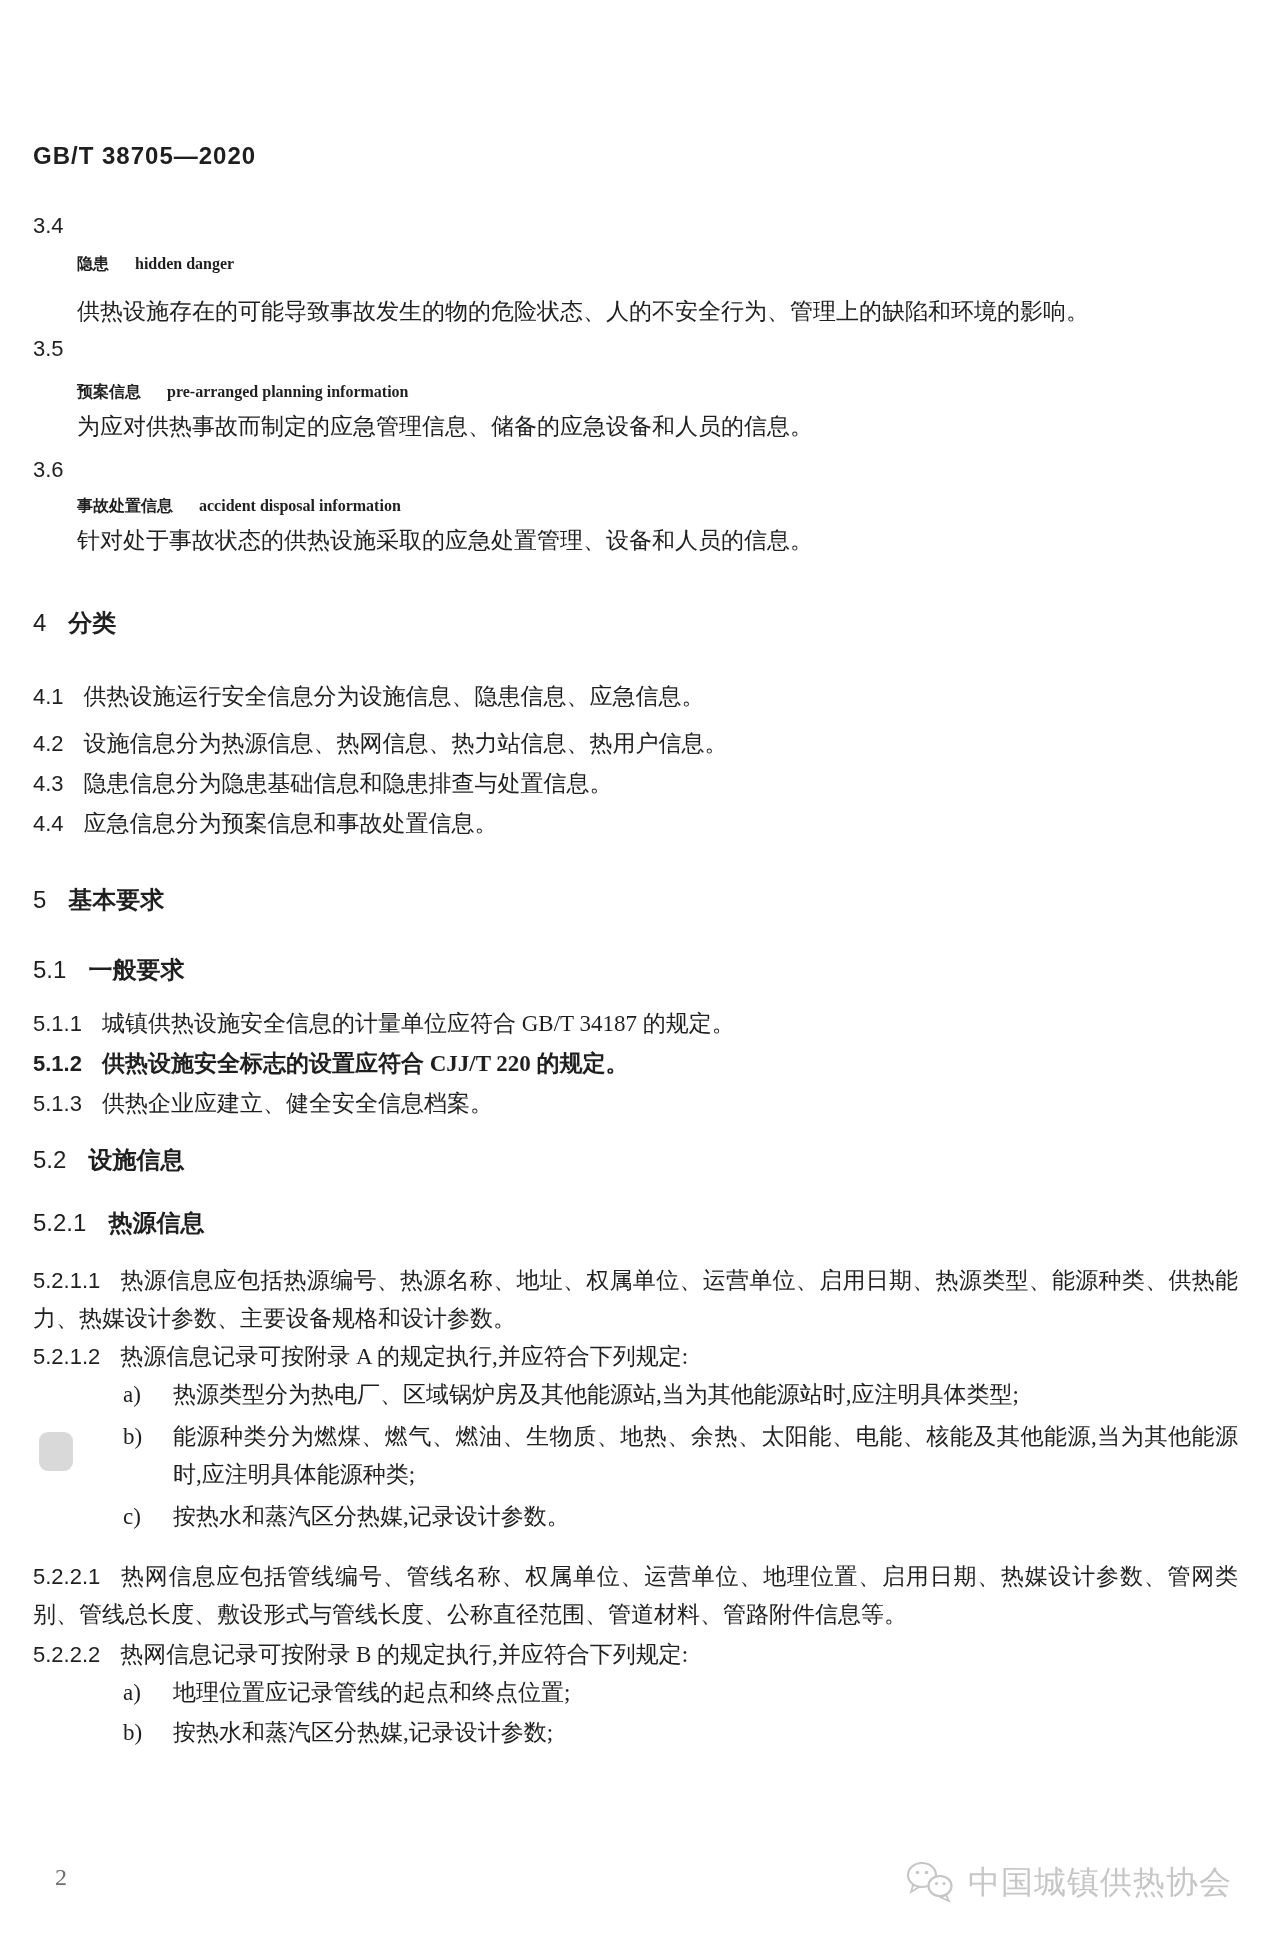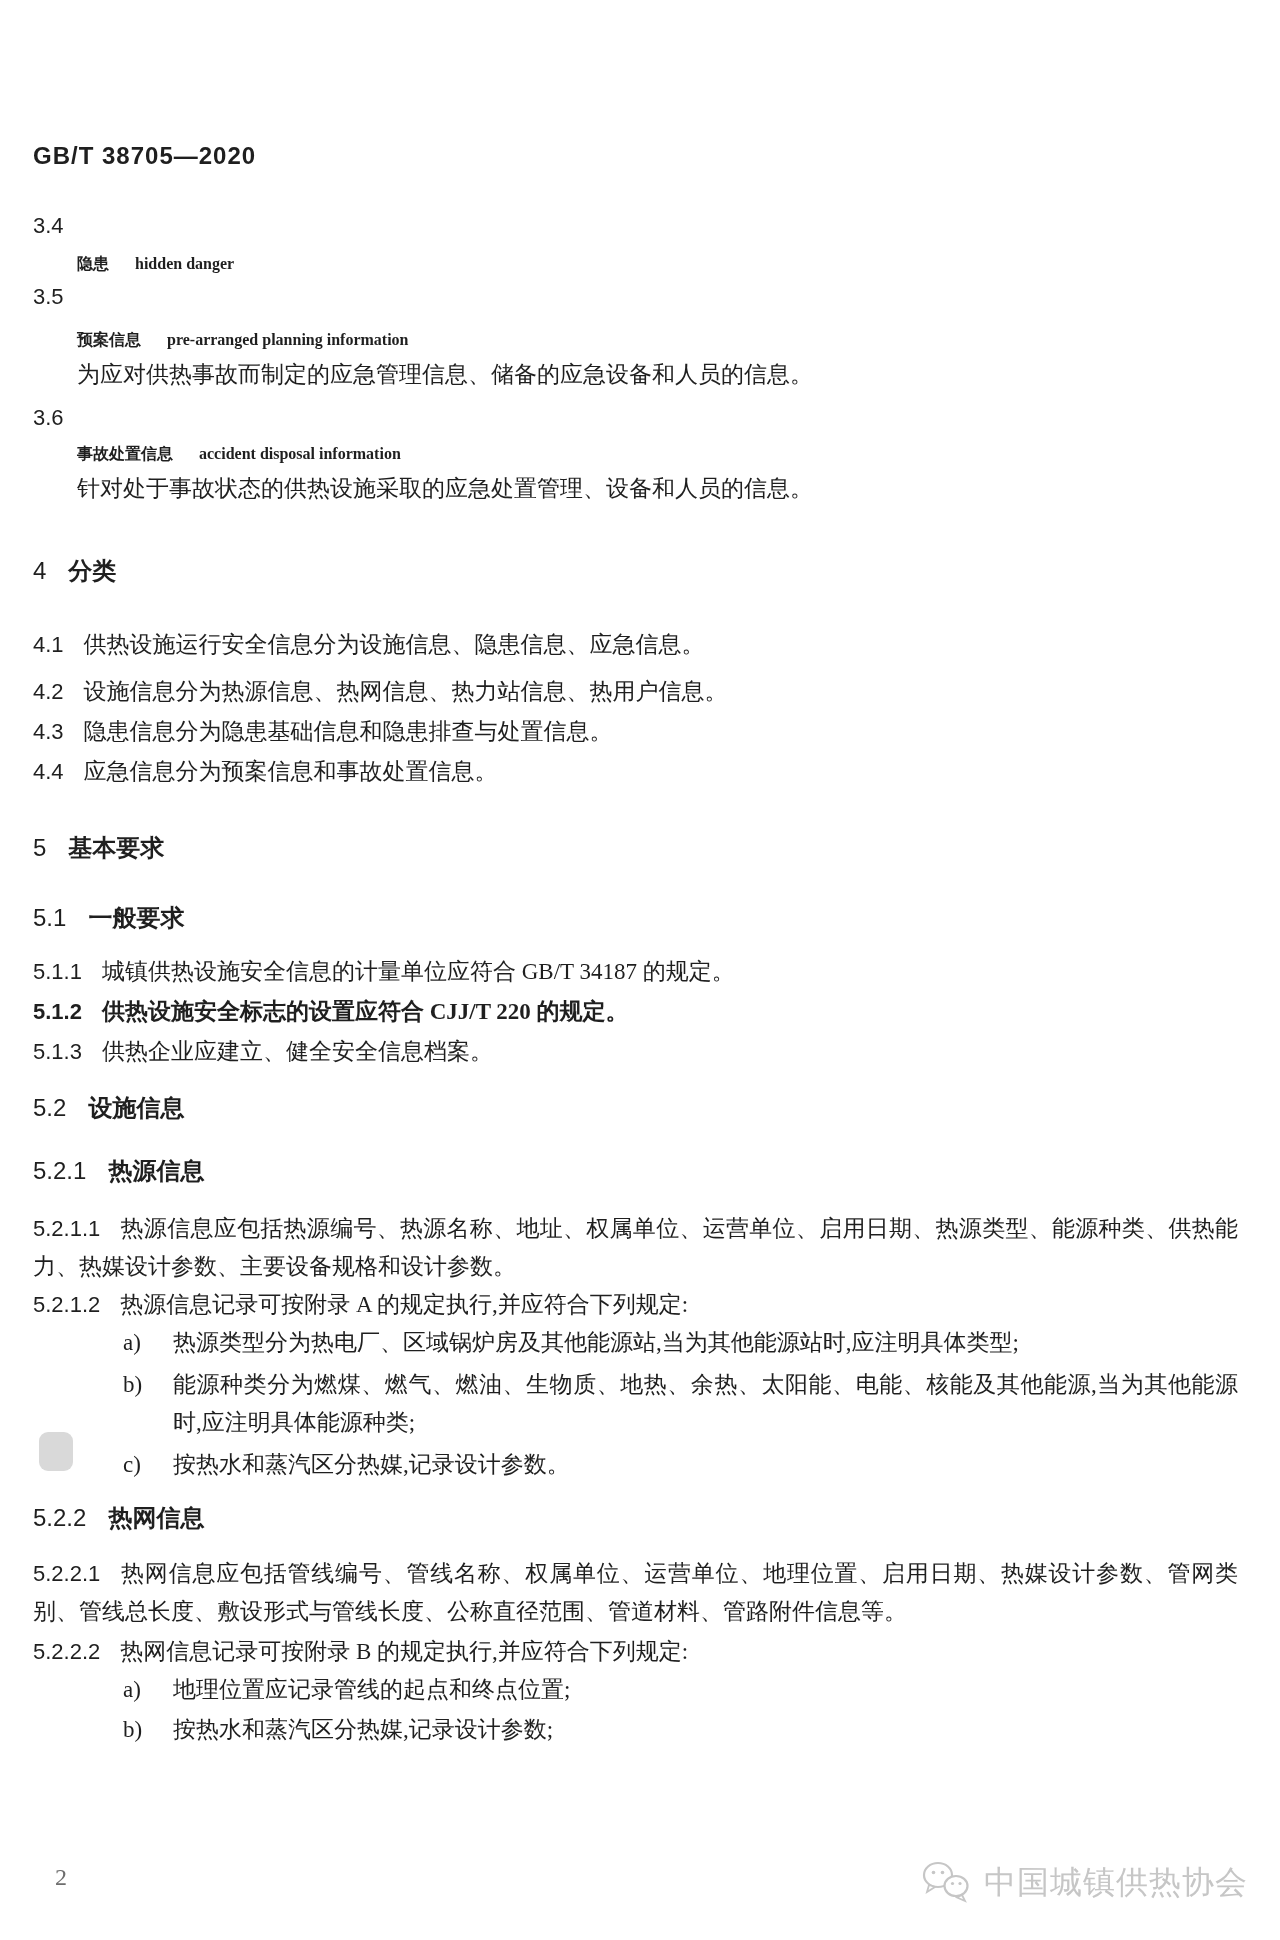--- a/index.html
+++ b/index.html
@@ -74,41 +74,42 @@
   .blob{
     position:absolute;left:39px;top:1432px;
     width:34px;height:39px;
     background:#d9d9d9;border-radius:9px;
   }
   .page-number{
     position:absolute;left:55px;top:1862px;
     font-size:24px;line-height:30px;color:#6e6e6e;
   }
   .watermark{
-    position:absolute;right:32px;top:1858px;
+    position:absolute;right:48px;top:1858px;
     display:flex;align-items:center;
     color:#c6c6c6;
     font-size:32px;line-height:48px;
     letter-spacing:1px;
     text-shadow:1px 1px 0 #ffffff;
     white-space:nowrap;
   }
   .watermark .wm-icon{margin-right:12px;display:inline-flex;}
 </style>
 </head>
 <body>
 
 <div class="page">
 
   <div class="doc-number">GB/T 38705—2020</div>
 
   <div class="term-num" style="margin-top:43px;">3.4</div>
   <div class="term-line" style="margin-top:10px;">
     <span>隐患</span><span class="term-en">hidden danger</span>
   </div>
+  <p class="term-def" style="margin-top:13px;">供热设施存在的可能导致事故发生的物的危险状态、人的不安全行为、管理上的缺陷和环境的影响。</p>
 
   <div class="term-num" style="margin-top:5px;">3.5</div>
   <div class="term-line" style="margin-top:15px;">
     <span>预案信息</span><span class="term-en">pre-arranged planning information</span>
   </div>
   <p class="term-def" style="margin-top:0;">为应对供热事故而制定的应急管理信息、储备的应急设备和人员的信息。</p>
 
   <div class="term-num" style="margin-top:11px;">3.6</div>
   <div class="term-line" style="margin-top:8px;">
     <span>事故处置信息</span><span class="term-en">accident disposal information</span>
@@ -171,23 +172,20 @@
   </div>
   <div class="list-item" style="margin-top:4px;">
     <span class="list-label">b)</span>
     <p class="list-text">能源种类分为燃煤、燃气、燃油、生物质、地热、余热、太阳能、电能、核能及其他能源,当为其他能源时,应注明具体能源种类;</p>
   </div>
   <div class="list-item" style="margin-top:4px;">
     <span class="list-label">c)</span>
     <p class="list-text">按热水和蒸汽区分热媒,记录设计参数。</p>
   </div>
 
-  <div class="sec-heading" style="margin-top:19px;">
-    <span class="sec-num">5.2.2</span><span>热网信息</span>
-  </div>
 
   <p class="clause" style="margin-top:22px;margin-bottom:0;">
     <span class="clause-num">5.2.2.1</span><span>热网信息应包括管线编号、管线名称、权属单位、运营单位、地理位置、启用日期、热媒设计参数、管网类别、管线总长度、敷设形式与管线长度、公称直径范围、管道材料、管路附件信息等。</span>
   </p>
   <p class="clause" style="margin-top:2px;margin-bottom:0;">
     <span class="clause-num">5.2.2.2</span><span>热网信息记录可按附录 B 的规定执行,并应符合下列规定:</span>
   </p>
 
   <div class="list-item" style="margin-top:0;">
     <span class="list-label">a)</span>

